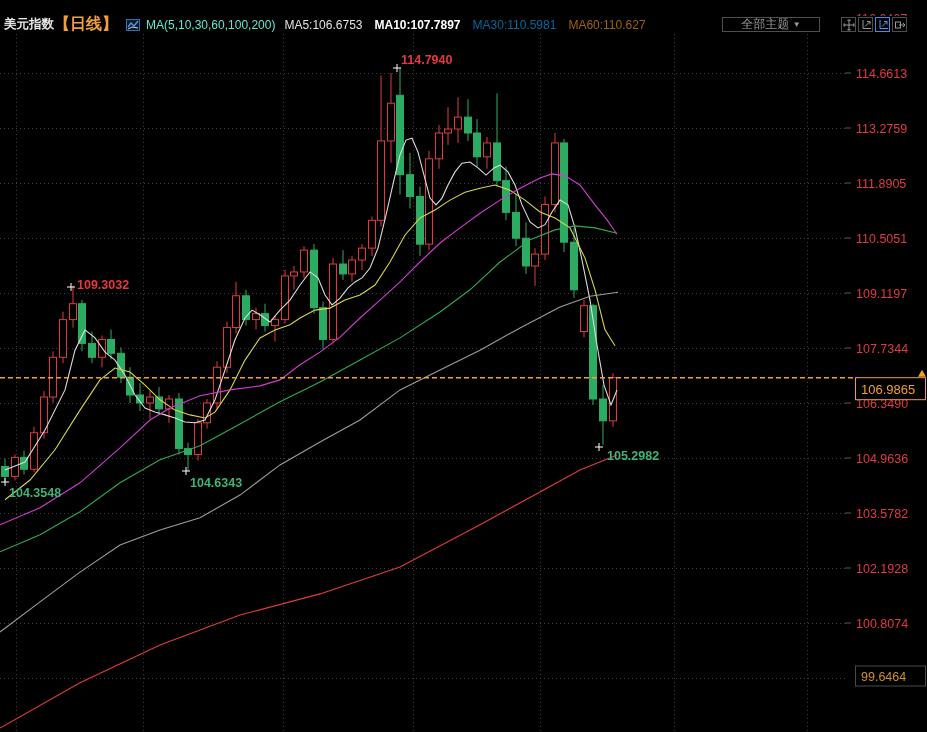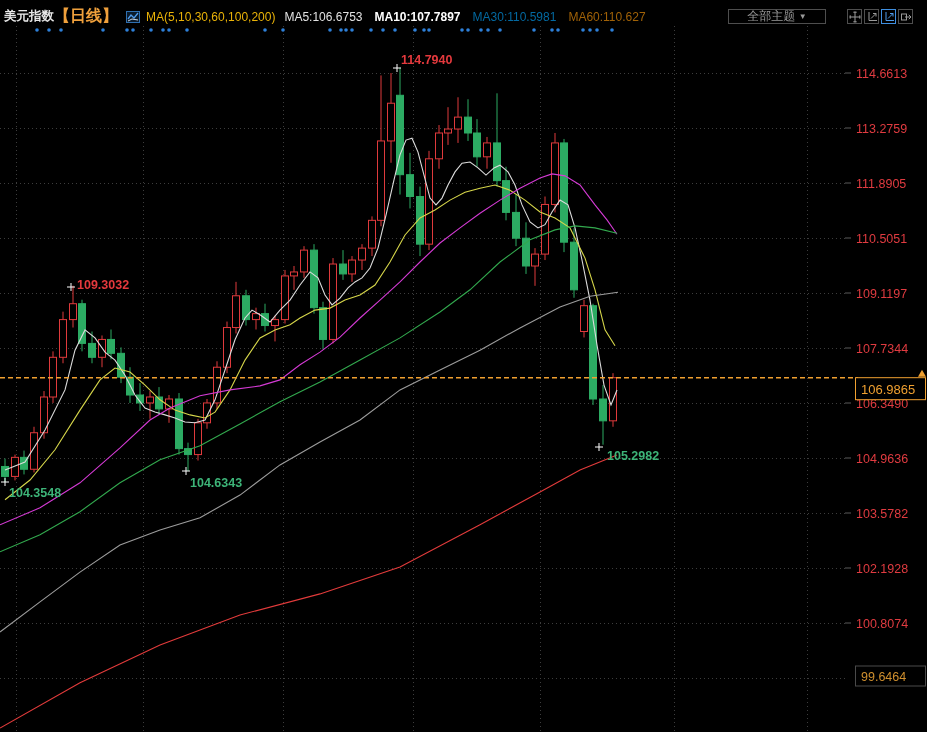--- a/index.html
+++ b/index.html
@@ -1,27 +1,27 @@
 <!DOCTYPE html>
 <html><head>
 <meta charset="utf-8">
 <style>
   html,body{margin:0;padding:0;background:#000;}
   body{width:927px;height:732px;overflow:hidden;position:relative;
        font-family:"Liberation Sans","DejaVu Sans",sans-serif;}
   #chart{position:absolute;top:0;left:0;}
-  .header{position:absolute;top:8px;left:0;width:927px;height:17px;z-index:5;
+  .header{position:absolute;top:16px;left:0;width:927px;height:17px;z-index:5;
           display:flex;align-items:center;font-size:12px;background:#000;}
   .hleft{display:flex;align-items:center;padding-left:4px;white-space:nowrap;}
   .symbol{color:#e8e8e8;font-weight:bold;font-size:12.5px;}
   .period{color:#efa03c;font-weight:bold;font-size:16px;}
   .chart-ic{margin:0 6px 0 8px;display:inline-flex;}
-  .macfg{color:#eab308;margin-right:9px;}
+  .macfg{color:#5eead4;margin-right:9px;}
   .maval{margin-right:12px;}
-  .hright{margin-left:auto;display:flex;align-items:center;padding-right:14px;}
+  .hright{margin-left:auto;display:flex;align-items:center;padding-right:20px;}
   .theme-box{border:1px solid #4e4e4e;color:#9a9a9a;width:96px;height:13px;line-height:13px;
              text-align:center;font-size:12px;margin-right:19px;cursor:pointer;}
   .caret{font-size:8px;vertical-align:1px;}
   .icon-btn{width:15px;height:15px;border:1px solid #4e4e4e;background:#000;margin-left:2px;
             padding:0;display:inline-flex;align-items:center;justify-content:center;cursor:pointer;}
   .icon-btn.active{border-color:#3f8fe0;}
 </style>
 </head>
 <body>
 

